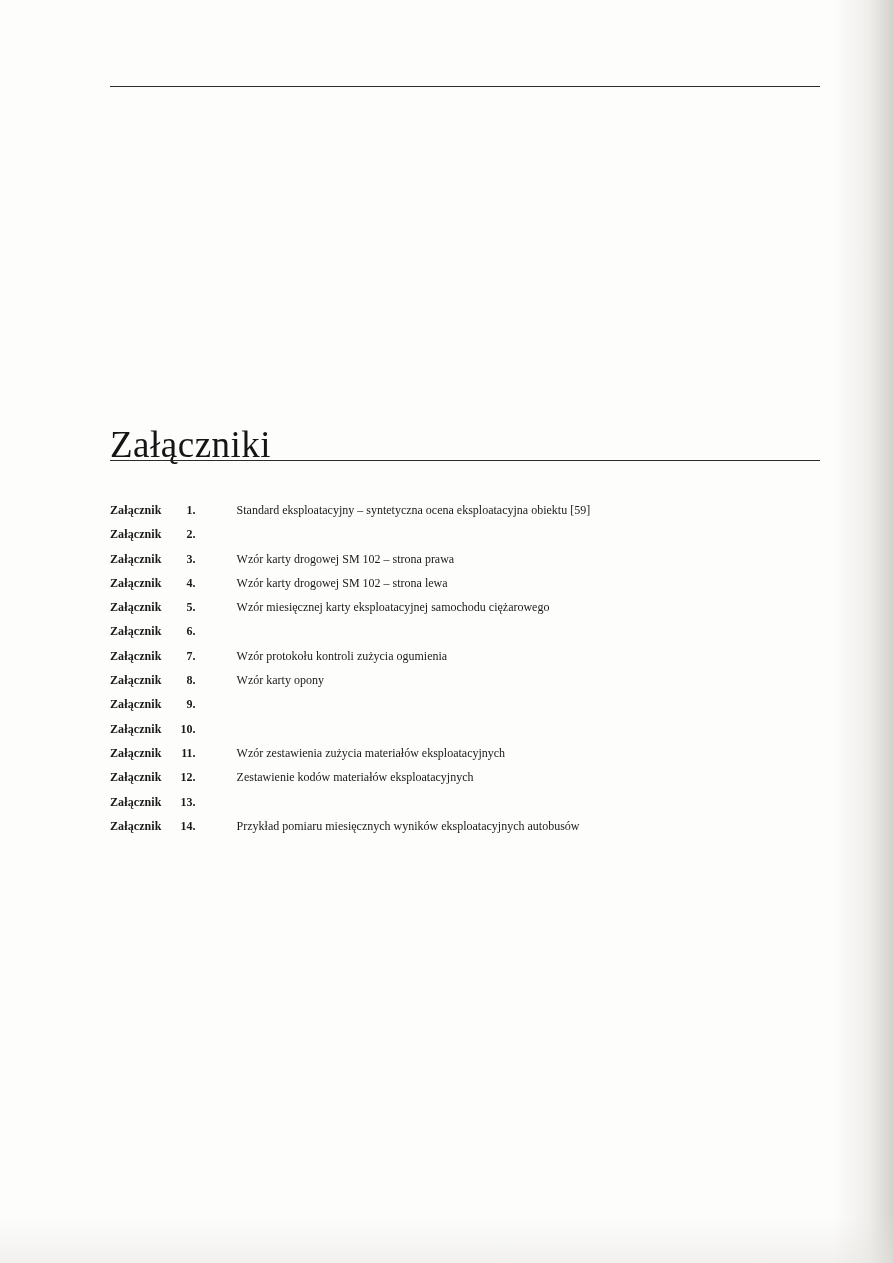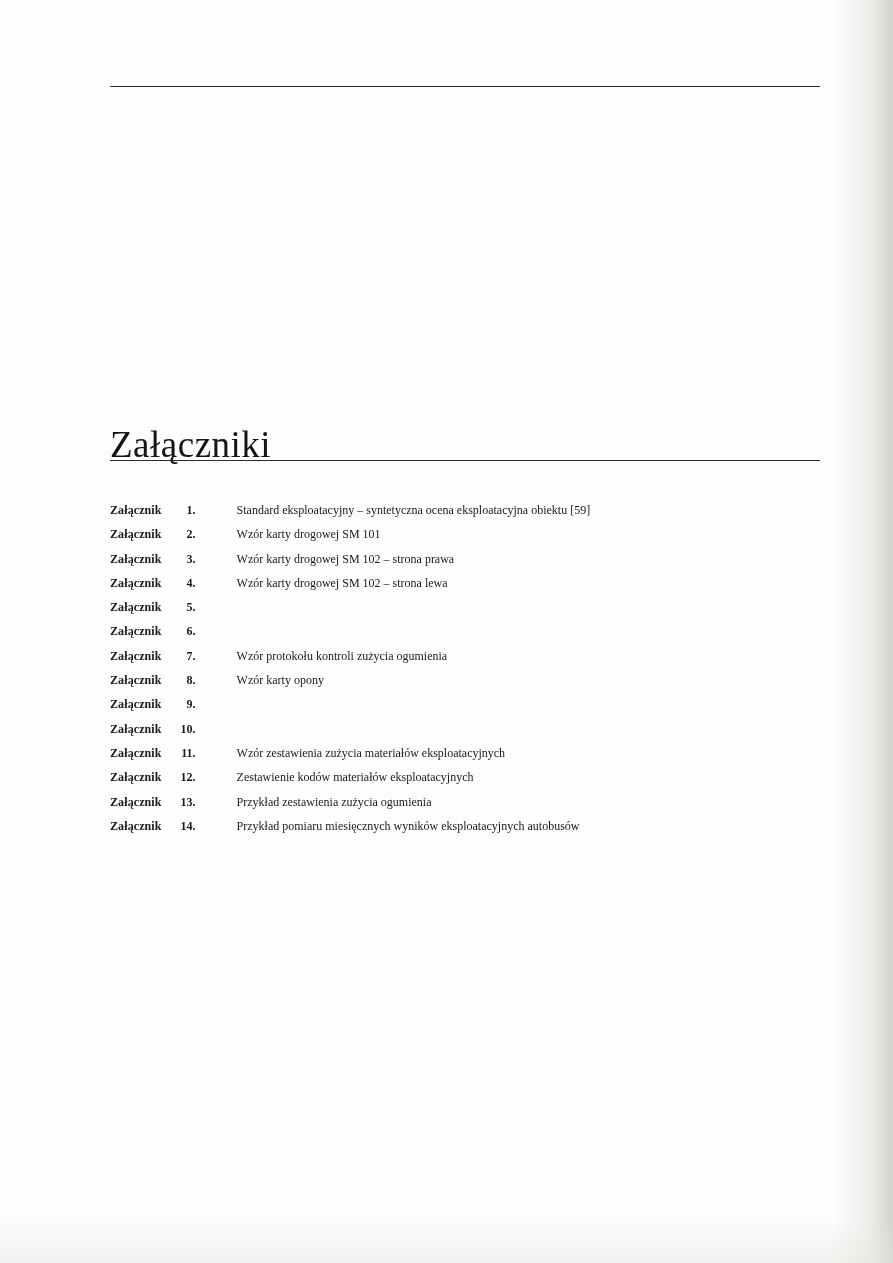--- a/index.html
+++ b/index.html
@@ -106,38 +106,38 @@
 
     <div class="list-item">
       <span class="item-label">Załącznik</span>
       <span class="item-num">1.</span>
       <span class="item-text">Standard eksploatacyjny – syntetyczna ocena eksploatacyjna obiektu [59]</span>
     </div>
 
     <div class="list-item">
       <span class="item-label">Załącznik</span>
       <span class="item-num">2.</span>
-      <span class="item-text">Wzór karty drogowej SM 101</span>
     </div>
 
     <div class="list-item">
       <span class="item-label">Załącznik</span>
       <span class="item-num">3.</span>
       <span class="item-text">Wzór karty drogowej SM 102 – strona prawa</span>
     </div>
 
     <div class="list-item">
       <span class="item-label">Załącznik</span>
       <span class="item-num">4.</span>
       <span class="item-text">Wzór karty drogowej SM 102 – strona lewa</span>
     </div>
 
     <div class="list-item">
       <span class="item-label">Załącznik</span>
       <span class="item-num">5.</span>
+      <span class="item-text">Wzór miesięcznej karty eksploatacyjnej samochodu ciężarowego</span>
     </div>
 
     <div class="list-item">
       <span class="item-label">Załącznik</span>
       <span class="item-num">6.</span>
     </div>
 
     <div class="list-item">
       <span class="item-label">Załącznik</span>
       <span class="item-num">7.</span>
@@ -168,21 +168,20 @@
 
     <div class="list-item">
       <span class="item-label">Załącznik</span>
       <span class="item-num">12.</span>
       <span class="item-text">Zestawienie kodów materiałów eksploatacyjnych</span>
     </div>
 
     <div class="list-item">
       <span class="item-label">Załącznik</span>
       <span class="item-num">13.</span>
-      <span class="item-text">Przykład zestawienia zużycia ogumienia</span>
     </div>
 
     <div class="list-item">
       <span class="item-label">Załącznik</span>
       <span class="item-num">14.</span>
       <span class="item-text">Przykład pomiaru miesięcznych wyników eksploatacyjnych autobusów</span>
     </div>
 
   </div>
 

